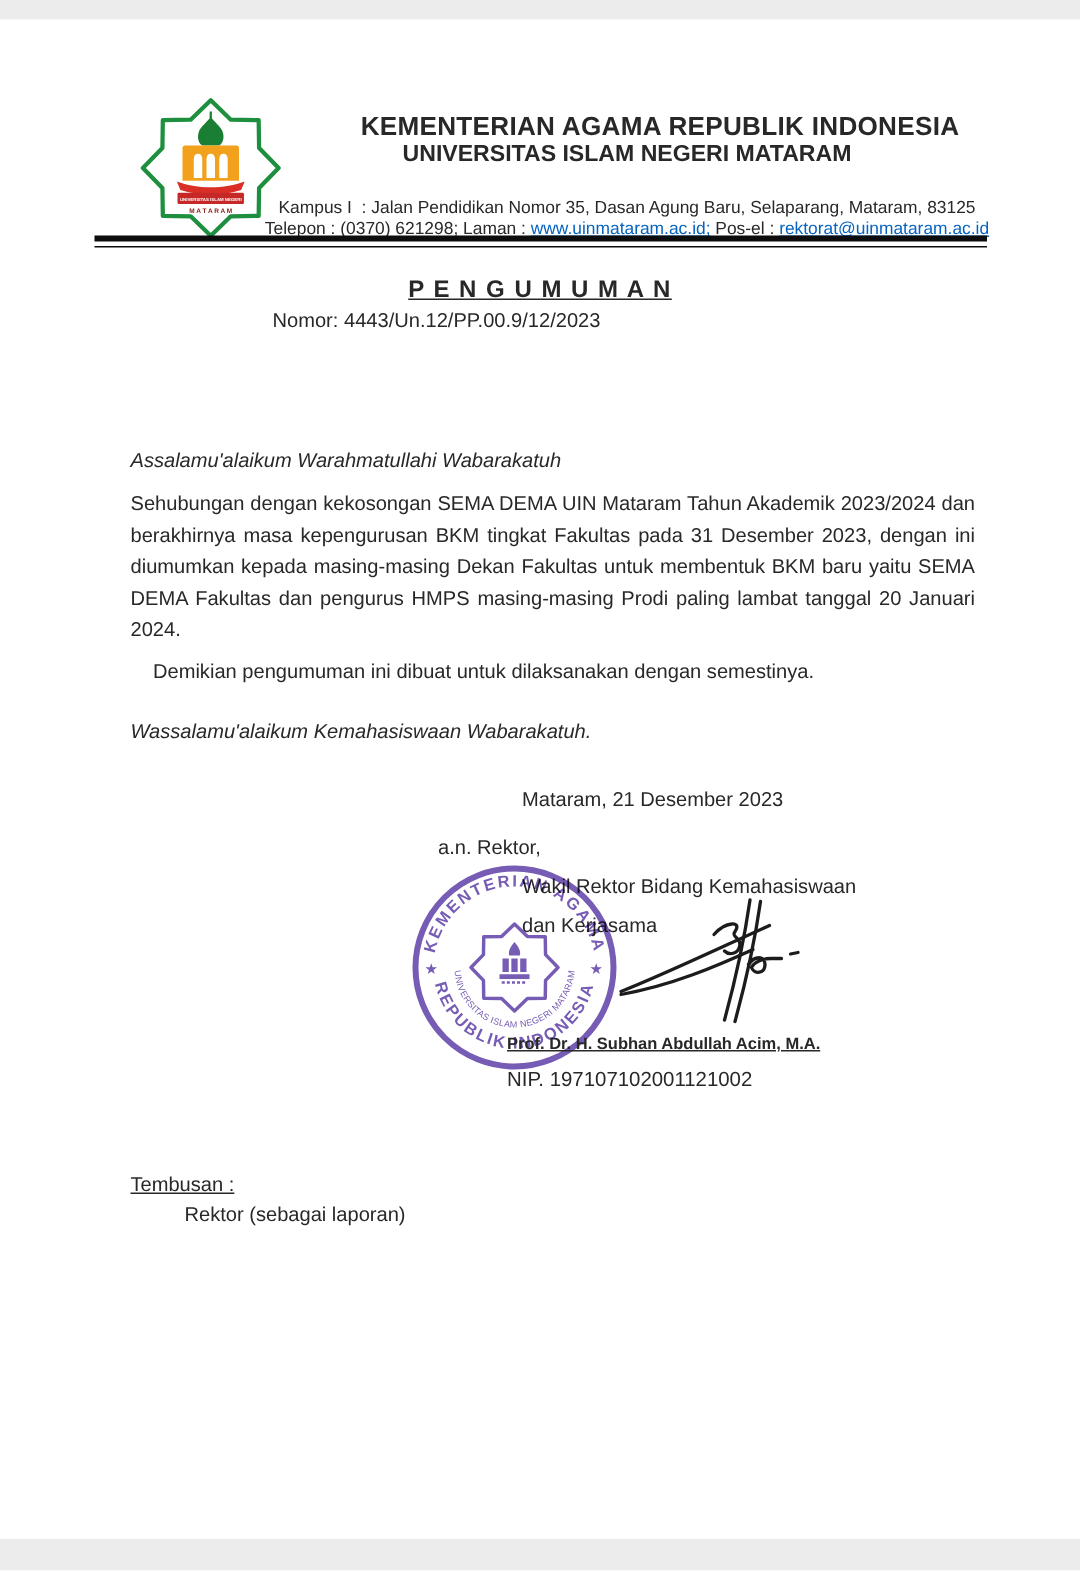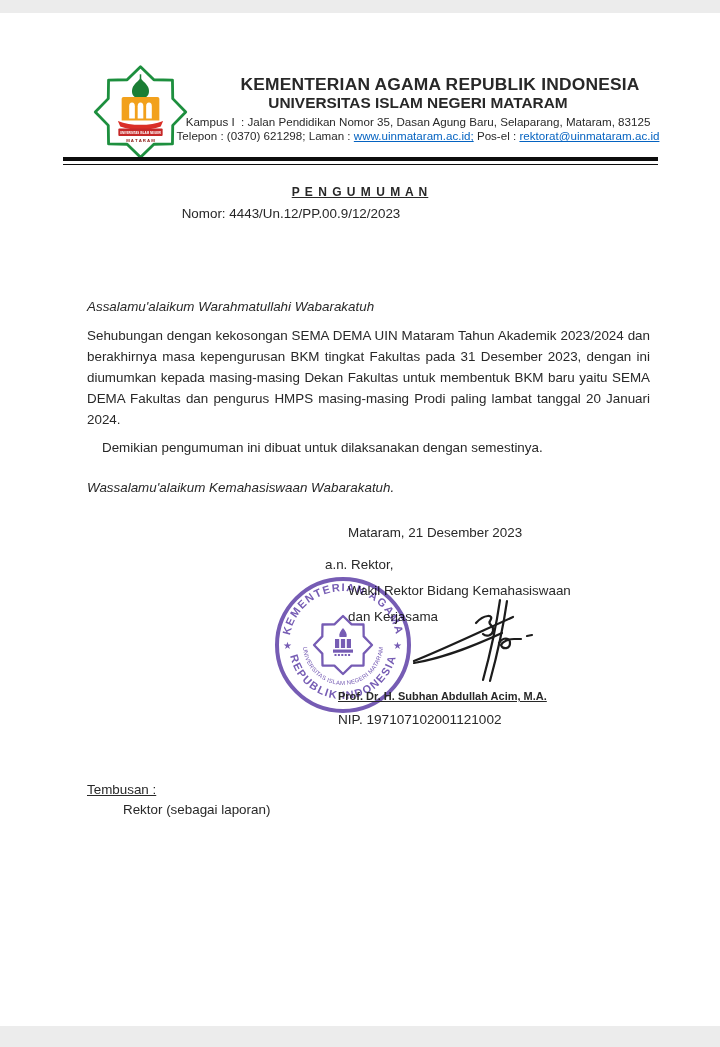--- a/index.html
+++ b/index.html
@@ -17,34 +17,34 @@
   .letterhead-text{position:absolute;left:175px;top:75px;width:486px;text-align:center;}
   .ministry{font-size:17.4px;font-weight:bold;line-height:19px;letter-spacing:.2px;padding-left:44px;}
   .university{font-size:15.4px;font-weight:bold;line-height:18px;}
   .addr{font-size:11.6px;line-height:14.2px;white-space:pre;}
   .addr a{color:#0563c1;text-decoration:underline;cursor:pointer;}
   .divider-thick{position:absolute;left:63px;top:157px;width:595px;height:4px;background:#0d0d0d;}
   .divider-thin{position:absolute;left:63px;top:163.5px;width:595px;height:1.5px;background:#0d0d0d;}
 
   
   .title{position:absolute;left:0;top:185px;width:720px;text-align:center;
-         font-size:12px;font-weight:bold;letter-spacing:1px;text-decoration:underline;}
+         font-size:16px;font-weight:bold;letter-spacing:1px;text-decoration:underline;}
   .number{position:absolute;left:0;top:206px;width:582px;text-align:center;font-size:13.4px;}
 
   
   .txt{font-size:13.4px;line-height:21px;}
   .italic{font-style:italic;}
   .salutation-open{position:absolute;left:87px;top:296px;}
   .para1{position:absolute;left:87px;top:325px;width:563px;text-align:justify;}
   .para2{position:absolute;left:102px;top:437px;text-align:center;}
   .salutation-close{position:absolute;left:87px;top:477px;}
 
   
   .place-date{position:absolute;left:348px;top:522px;}
-  .onbehalf{position:absolute;left:325px;top:554px;}
+  .onbehalf{position:absolute;left:292px;top:554px;}
   .pos1{position:absolute;left:348px;top:580px;}
   .pos2{position:absolute;left:348px;top:606px;}
   .signer-name{position:absolute;left:338px;top:690px;font-size:11px;font-weight:bold;text-decoration:underline;}
   .signer-nip{position:absolute;left:338px;top:712px;font-size:13.6px;}
 
   .stamp{position:absolute;left:271px;top:573px;width:144px;height:144px;
          mix-blend-mode:multiply;opacity:.93;}
   .signature-svg{position:absolute;left:402px;top:592px;width:140px;height:96px;}
 
   
@@ -73,21 +73,21 @@
   <g>
     <rect x="-23.5" y="17.5" width="47" height="8" rx="1" fill="#c62828"></rect>
     <text x="0" y="23" text-anchor="middle" font-size="3.1" fill="#ffffff" font-weight="bold">UNIVERSITAS ISLAM NEGERI</text>
     <text x="0" y="31.5" text-anchor="middle" font-size="4.6" fill="#8a1a12" font-weight="bold">M A T A R A M</text>
   </g>
 </svg>
 
 <div class="letterhead-text">
   <div class="ministry">KEMENTERIAN AGAMA REPUBLIK INDONESIA</div>
   <div class="university">UNIVERSITAS ISLAM NEGERI MATARAM</div>
-  <div class="addr" style="margin-top:3px">Kampus I  : Jalan Pendidikan Nomor 35, Dasan Agung Baru, Selaparang, Mataram, 83125</div>
+  <div class="addr" style="margin-top:20px">Kampus I  : Jalan Pendidikan Nomor 35, Dasan Agung Baru, Selaparang, Mataram, 83125</div>
   <div class="addr"><span>Telepon : (0370) 621298; Laman : </span><a>www.uinmataram.ac.id;</a><span> Pos-el : </span><a>rektorat@uinmataram.ac.id</a></div>
 </div>
 
 <div class="divider-thick"></div>
 <div class="divider-thin"></div>
 
 <div class="title">P E N G U M U M A N</div>
 <div class="number">Nomor: 4443/Un.12/PP.00.9/12/2023</div>
 
 <div class="txt italic salutation-open">Assalamu'alaikum Warahmatullahi Wabarakatuh</div>

